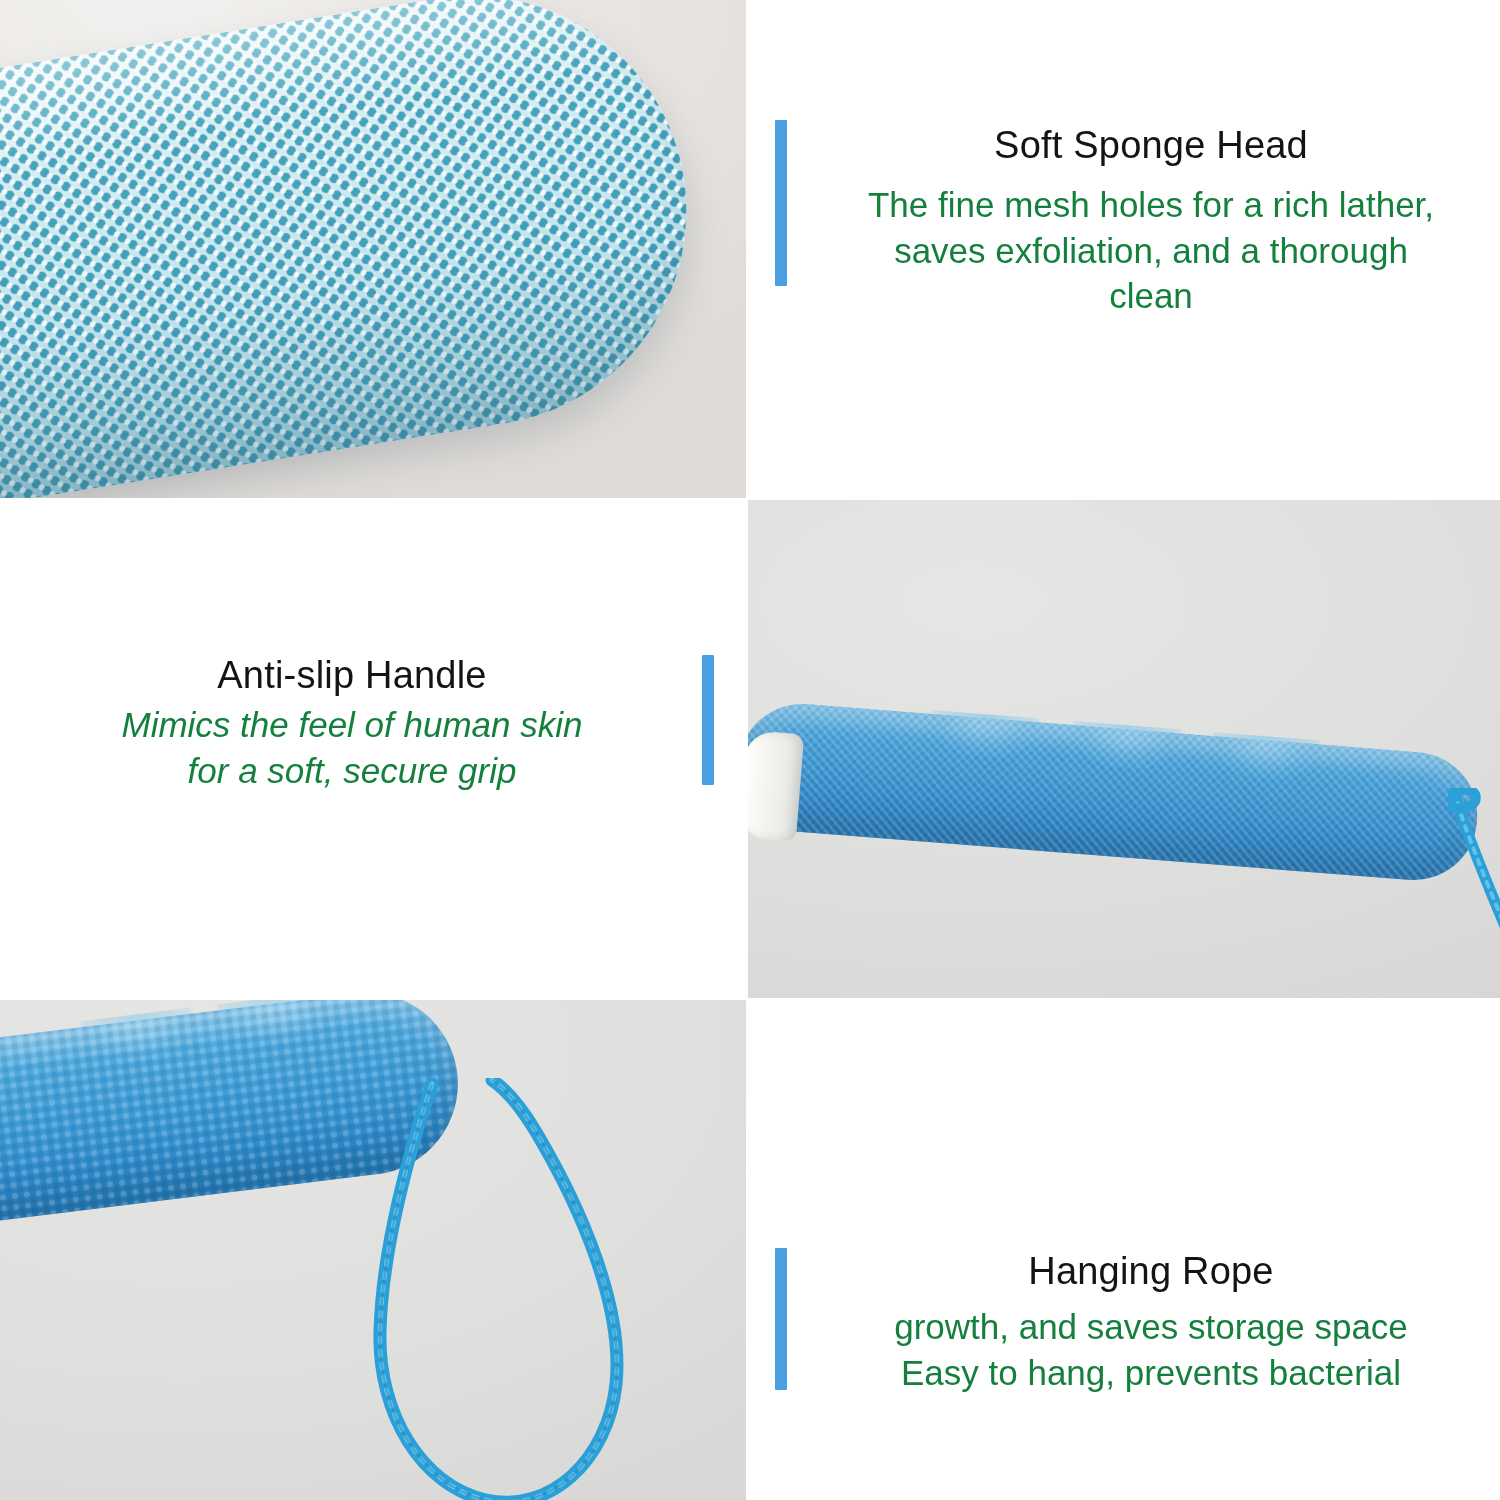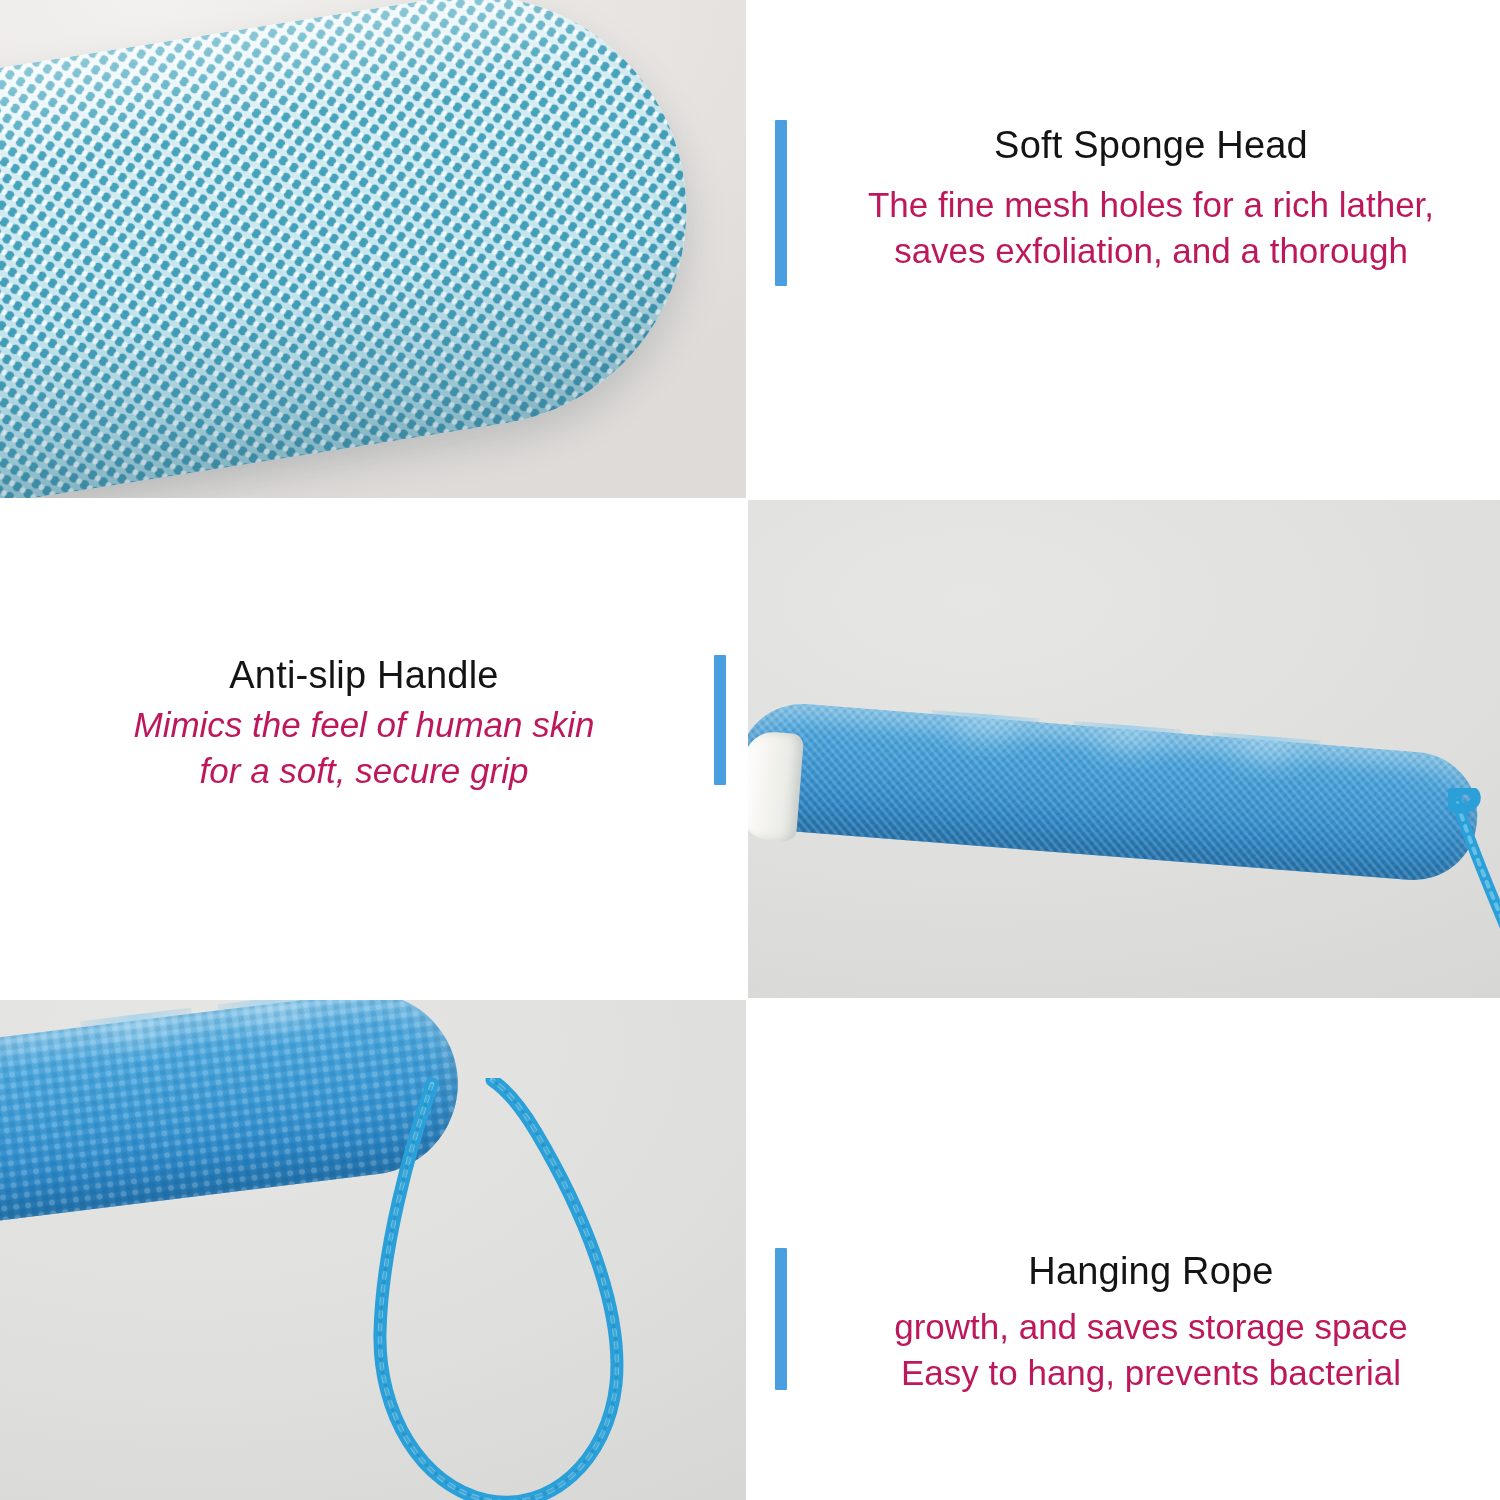--- a/index.html
+++ b/index.html
@@ -135,31 +135,31 @@
 
   
   .textblock { position:absolute; }
   .accent-bar { position:absolute; border-radius:1px; }
   .t-head {
     text-align:center; color:#141414;
     font-size:38px; line-height:1.22; font-weight:400; letter-spacing:.2px;
     white-space:nowrap;
   }
   .t-body {
-    text-align:center; color:#be185d;
+    text-align:center; color:#15803d;
     font-size:35px; line-height:1.30; font-weight:400; letter-spacing:0px;
   }
 
   #tb-sponge { left:775px; top:120px; width:807px; }
   #tb-sponge .accent-bar { left:0; top:0; width:12px; height:166px; }
   #tb-sponge .copy { margin-left:38px; width:676px; }
   #tb-sponge .t-head { margin-top:2px; }
   #tb-sponge .t-body { margin-top:14px; }
 
-  #tb-handle { left:16px; top:652px; width:746px; }
+  #tb-handle { left:4px; top:652px; width:746px; }
   #tb-handle .accent-bar { right:36px; top:3px; width:12px; height:130px; }
   #tb-handle .copy { margin-left:10px; width:676px; }
   #tb-handle .t-body { margin-top:4px;font-style:italic; }
 
   #tb-rope { left:775px; top:1248px; width:725px; }
   #tb-rope .accent-bar { left:0; top:0; width:12px; height:142px; }
   #tb-rope .copy { margin-left:38px; width:676px; }
   #tb-rope .t-body { margin-top:10px; }
 </style>
 </head>
@@ -177,20 +177,21 @@
     </div>
   </div>
 
   <div class="textblock" id="tb-sponge">
     <div class="accent-bar" style="background:#4a9fe0;"></div>
     <div class="copy">
       <div class="t-head">Soft Sponge Head</div>
       <div class="t-body">
         <div>The fine mesh holes for a rich lather,</div>
         <div>saves exfoliation, and a thorough</div>
+        <div>clean</div>
       </div>
     </div>
   </div>
 
   <div class="textblock" id="tb-handle">
     <div class="accent-bar" style="background:#4a9fe0;"></div>
     <div class="copy">
       <div class="t-head">Anti-slip Handle</div>
       <div class="t-body">
         <div>Mimics the feel of human skin</div>

